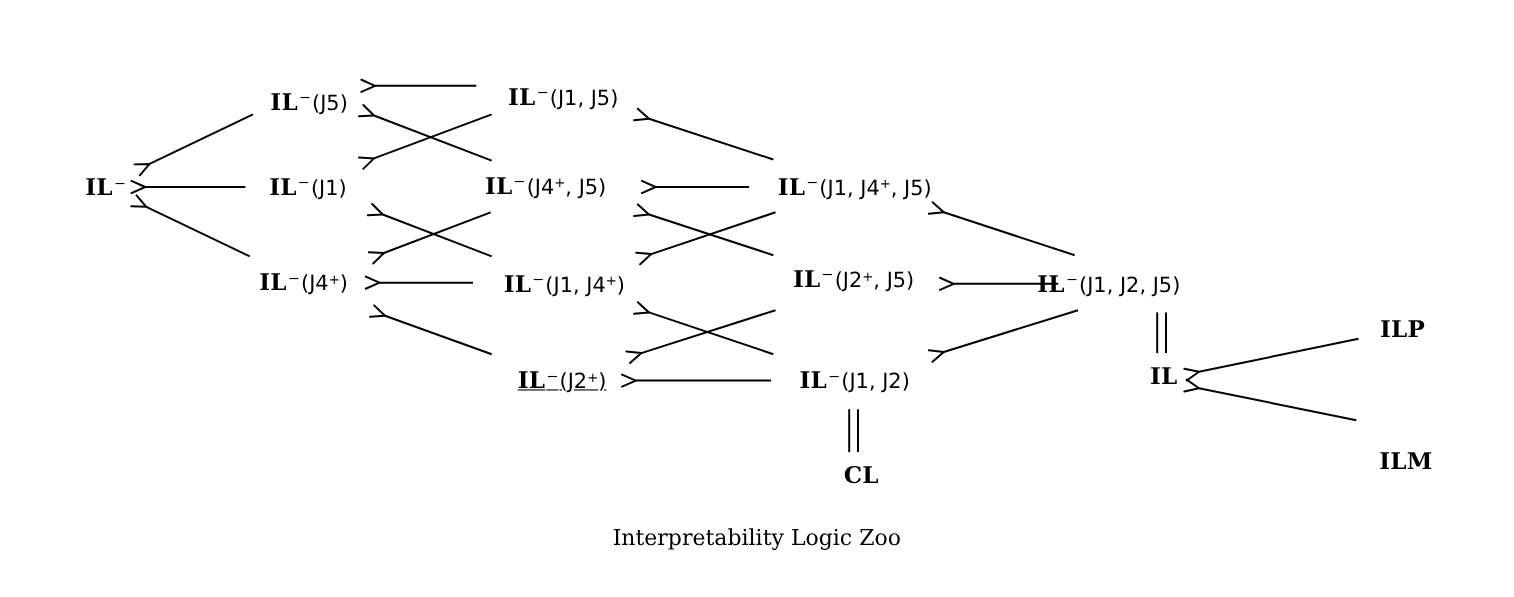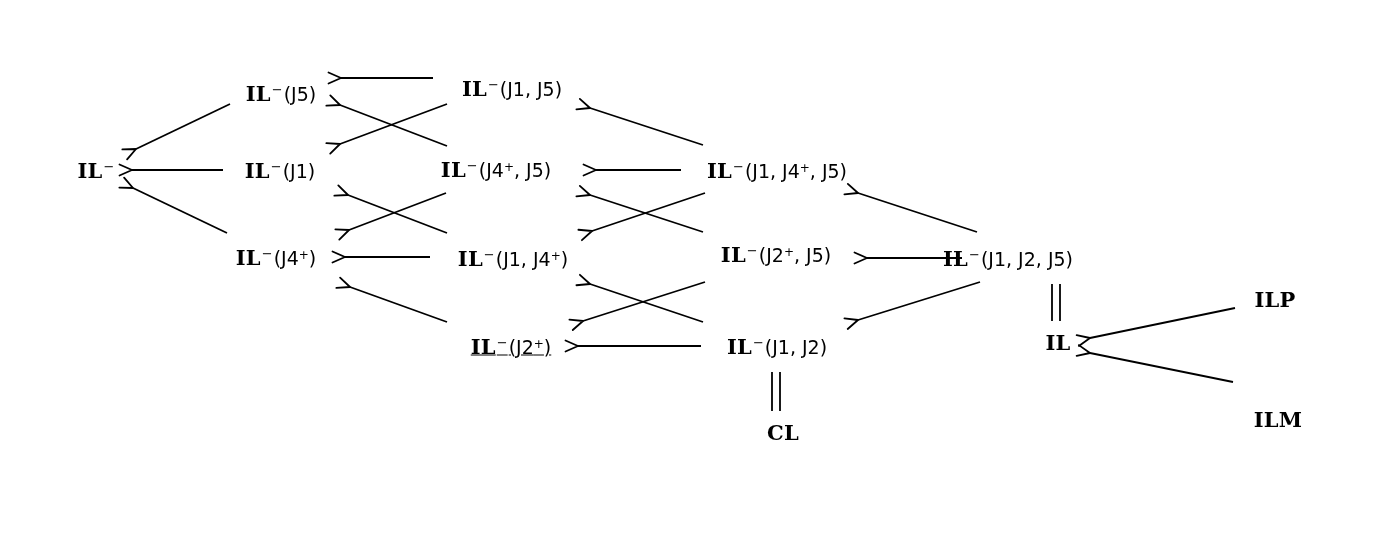--- a/index.html
+++ b/index.html
@@ -119,13 +119,14 @@
       <div class="node" style="left: 511px; top: 346px; text-decoration: underline;"><span class="nb">IL</span><sup class="ns">−</sup><span class="na">(J2<sup class="np">+</sup>)</span></div>
       <div class="node" style="left: 777px; top: 170px;"><span class="nb">IL</span><sup class="ns">−</sup><span class="na">(J1, J4<sup class="np">+</sup>, J5)</span></div>
       <div class="node" style="left: 776px; top: 254px;"><span class="nb">IL</span><sup class="ns">−</sup><span class="na">(J2<sup class="np">+</sup>, J5)</span></div>
       <div class="node" style="left: 777px; top: 346px;"><span class="nb">IL</span><sup class="ns">−</sup><span class="na">(J1, J2)</span></div>
       <div class="node" style="left: 1008px; top: 258px;"><span class="nb">IL</span><sup class="ns">−</sup><span class="na">(J1, J2, J5)</span></div>
       <div class="node" style="left: 1058px; top: 342px;"><span class="nb">IL</span></div>
       <div class="node" style="left: 783px; top: 432px;"><span class="nb">CL</span></div>
       <div class="node" style="left: 1275px; top: 299px; text-align: center;"><span class="nb">ILP</span></div>
       <div class="node" style="left: 1278px; top: 390px; margin-top: 29px;"><span class="nb">ILM</span></div>
     </div>
+  <div class="caption">Interpretability Logic Zoo</div>
 </div>
 
 </body></html>

